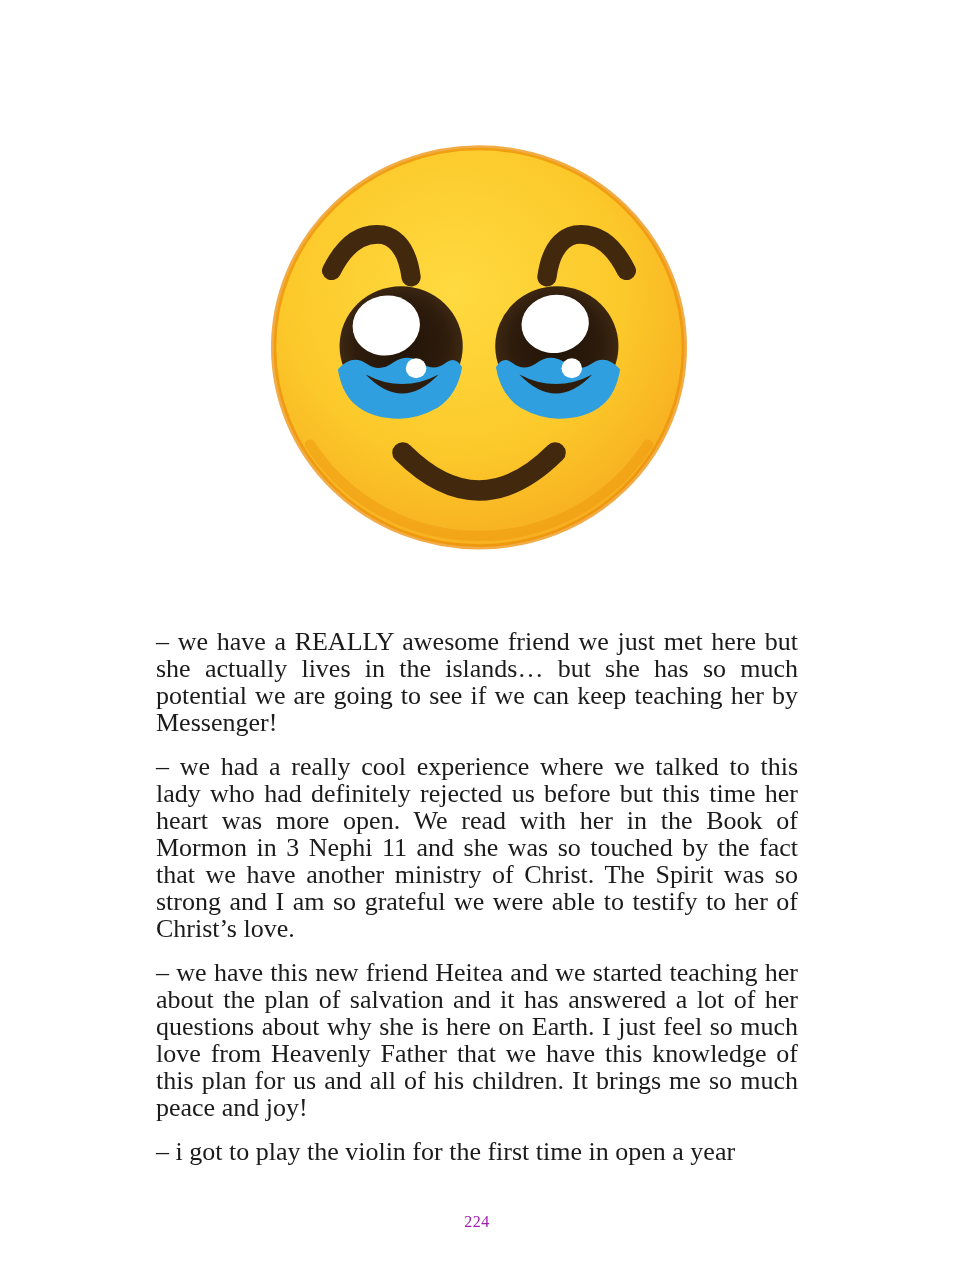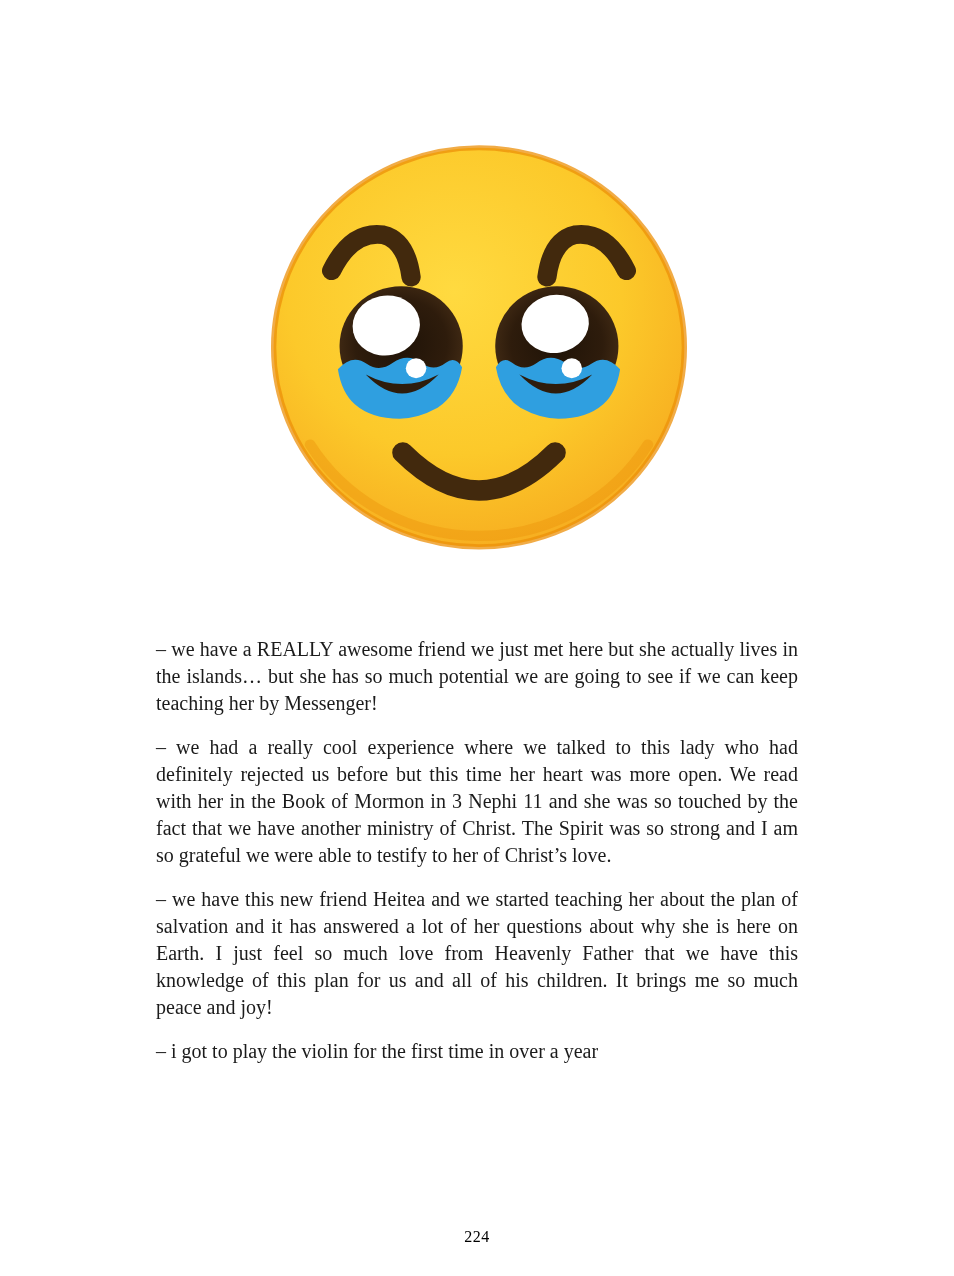--- a/index.html
+++ b/index.html
@@ -21,35 +21,35 @@
     height: 412px;
   }
   .emoji-wrap svg { display: block; width: 100%; height: 100%; }
   .content {
     position: absolute;
     top: 624px;
     left: 156px;
     width: 642px;
   }
   .entry {
-    margin: 12px 0 17px 0;
-    font-size: 20px;
+    margin: 4px 0 17px 0;
+    font-size: 26px;
     line-height: 27px;
     text-align: justify;
     text-justify: inter-word;
   }
   .entry:last-child { margin-bottom: 0; }
   .page-number {
     position: absolute;
     left: 0;
     right: 0;
-    bottom: 30px;
+    bottom: 45px;
     text-align: center;
     font-size: 16px;
-    color: #000000;
+    color: #a21caf;
     letter-spacing: 0.5px;
   }
 </style>
 </head>
 <body>
 
 <div class="page">
 
   <div class="emoji-wrap">
     <svg viewBox="0 0 128 128" preserveAspectRatio="none" xmlns="http://www.w3.org/2000/svg">
@@ -91,18 +91,18 @@
       </g>
 
       <path d="M41 96.5 Q64 120 87 96.5" fill="none" stroke-width="6.4" stroke-linecap="round" stroke="#42290D"></path>
     </svg>
   </div>
 
   <div class="content">
     <p class="entry">– we have a REALLY awesome friend we just met here but she actually lives in the islands… but she has so much potential we are going to see if we can keep teaching her by Messenger!</p>
     <p class="entry">– we had a really cool experience where we talked to this lady who had definitely rejected us before but this time her heart was more open. We read with her in the Book of Mormon in 3 Nephi 11 and she was so touched by the fact that we have another ministry of Christ. The Spirit was so strong and I am so grateful we were able to testify to her of Christ’s love.</p>
     <p class="entry">– we have this new friend Heitea and we started teaching her about the plan of salvation and it has answered a lot of her questions about why she is here on Earth. I just feel so much love from Heavenly Father that we have this knowledge of this plan for us and all of his children. It brings me so much peace and joy!</p>
-    <p class="entry">– i got to play the violin for the first time in over a year</p>
+    <p class="entry">– i got to play the violin for the first time in open a year</p>
   </div>
 
   <div class="page-number">224</div>
 
 </div>
 
 </body></html>

